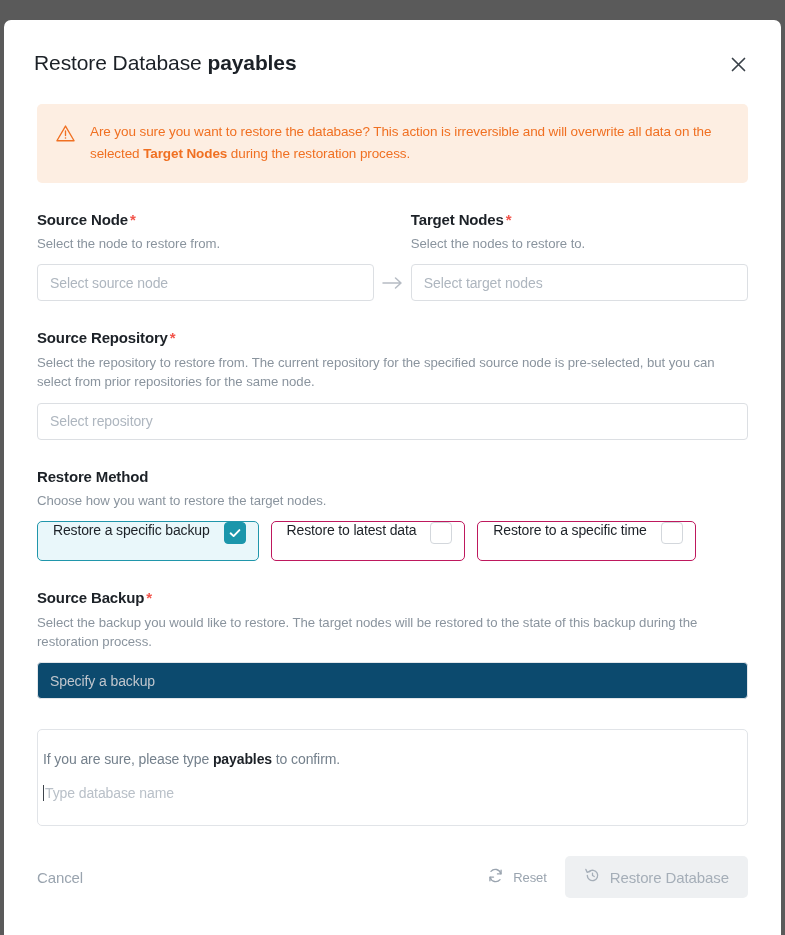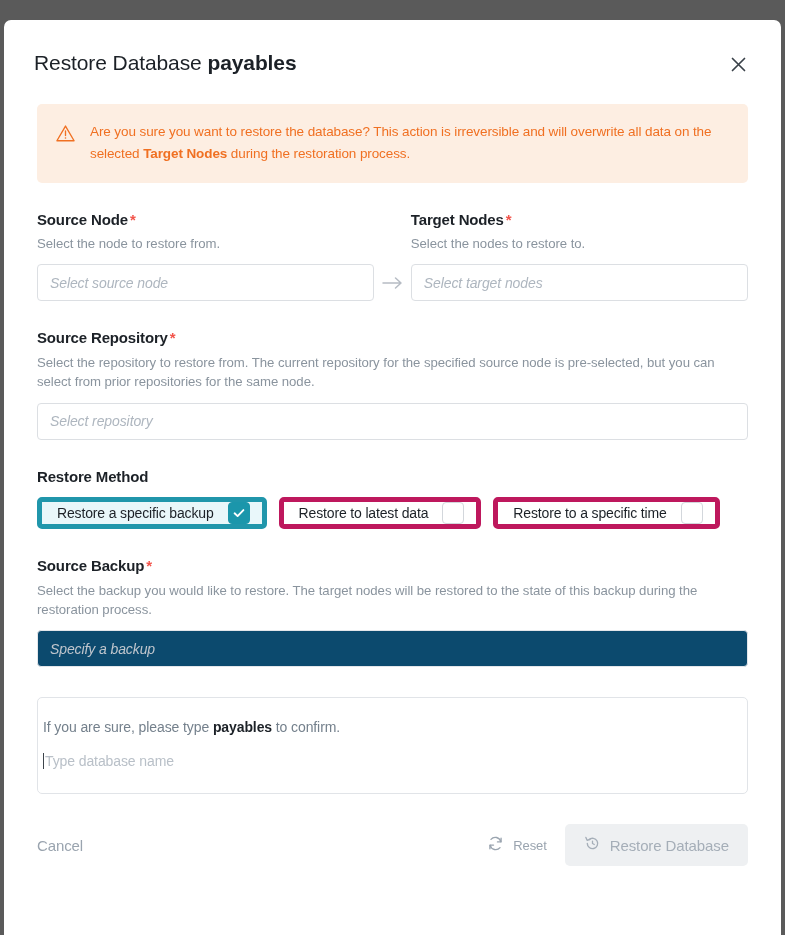--- a/index.html
+++ b/index.html
@@ -94,21 +94,20 @@
     border: 1px solid #dcdfe3;
     border-radius: 4px;
     background: #ffffff;
     display: flex;
     align-items: center;
     padding: 0 12px;
     font-size: 14px;
     color: #aeb6bf;
     cursor: text;
     letter-spacing: -0.1px;
-    font-style: italic;
   }
   .input.disabled {
     background: #0c4a6e;
     border-color: #e3e6ea;
     color: #c0c6cd;
     cursor: not-allowed;
   }
 
   
   .two-col {
@@ -128,26 +127,25 @@
     color: #b6bcc4;
   }
 
   
   .options {
     display: flex;
     gap: 12px;
     margin-top: 11px;
   }
   .option {
-    border: 5px solid #be185d;
+    border: 1px solid #be185d;
     border-radius: 5px;
     background: #ffffff;
-    height: 32px;
-    display: flex;
-    align-items: center;
+    height: 40px;
+    display: flex;
     gap: 14px;
     padding: 0 12px 0 15px;
     cursor: pointer;
   }
   .option.selected {
     border-color: #2096ab;
     background: #e9f7fa;
   }
   .option-label {
     font-size: 14px;
@@ -309,20 +307,21 @@
         <span>Source Repository</span><span class="req">*</span>
       </div>
       <div class="field-help">Select the repository to restore from. The current repository for the specified source node is pre-selected, but you can select from prior repositories for the same node.</div>
       <div class="input">
         <span>Select repository</span>
       </div>
     </div>
 
     <div class="field-group">
       <div class="field-label">Restore Method</div>
+      <div class="field-help">Choose how you want to restore the target nodes.</div>
       <div class="options">
 
         <div class="option selected">
           <span class="option-label">Restore a specific backup</span>
           <span class="checkbox checked">
             <svg width="14" height="14" viewBox="0 0 14 14" fill="none">
               <path d="M2.6 7.3 L5.6 10.1 L11.4 4.1" stroke="#ffffff" stroke-width="1.9" stroke-linecap="round" stroke-linejoin="round"></path>
             </svg>
           </span>
         </div>

